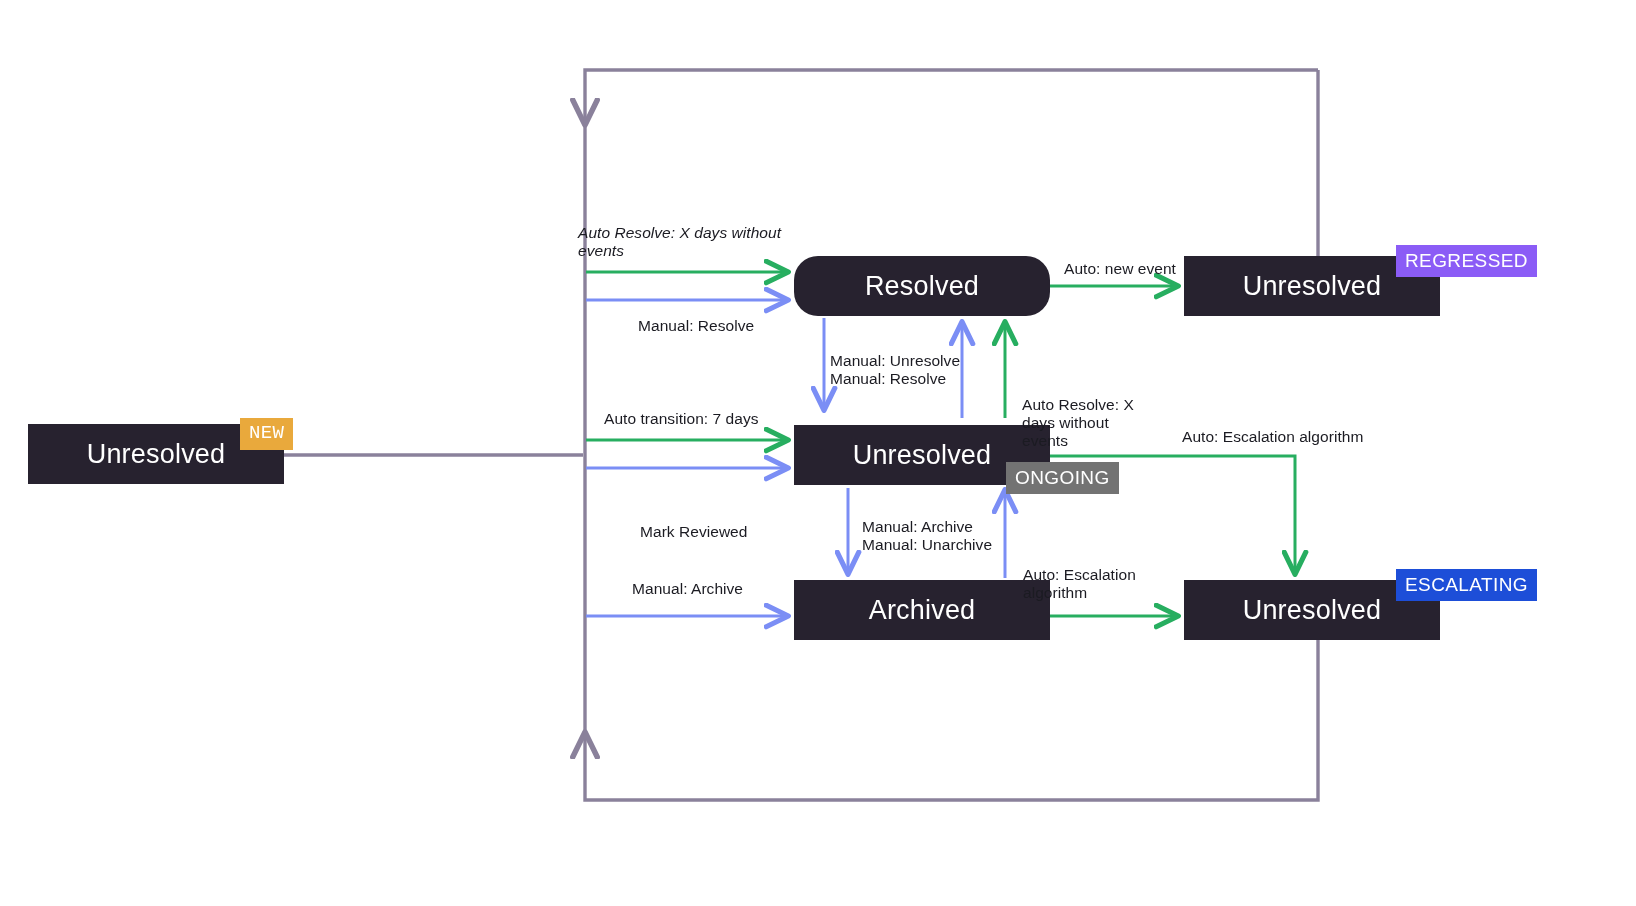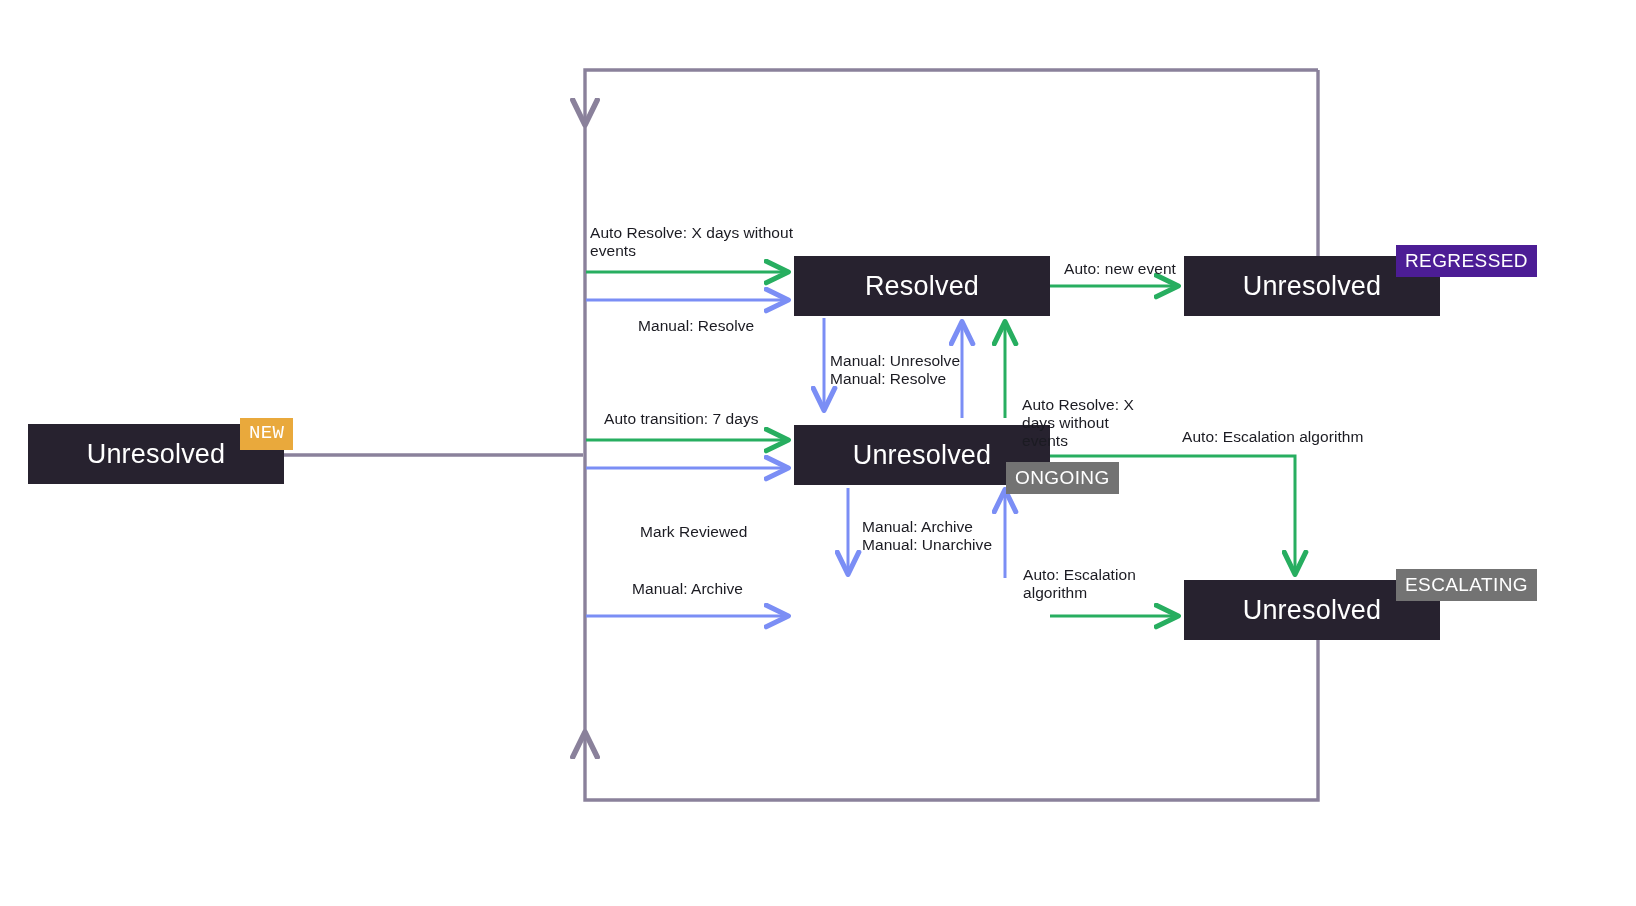--- a/index.html
+++ b/index.html
@@ -42,22 +42,22 @@
     color: #FFFFFF;
     font-size: 19px;
     line-height: 1;
     padding: 6px 9px 7px 9px;
     box-sizing: border-box;
     letter-spacing: 0.4px;
     white-space: nowrap;
   }
   .badge-new      { background: #E9A93C; font-family: Liberation Mono, monospace; }
   .badge-ongoing  { background: #737373; margin-top: 48px; }
-  .badge-regressed{ background: #4c1d95; }
-  .badge-escalating{ background: #737373; }
+  .badge-regressed{ background: #8b5cf6; }
+  .badge-escalating{ background: #1d4ed8; }
   .elabel {
     position: absolute;
     color: #1B1B22;
     font-size: 15.5px;
     line-height: 18px;
     white-space: pre;
     letter-spacing: 0.05px;
   }
 </style>
 </head>
@@ -108,46 +108,49 @@
       <path d="M962,418 L962,324" marker-end="url(#ah-blue)"></path>
       <path d="M848,488 L848,572" marker-end="url(#ah-blue)"></path>
       <path d="M1005,578 L1005,492" marker-end="url(#ah-blue)"></path>
     </g>
   </svg>
 
   <div class="node" style="left:28px;top:424px;width:256px;height:60px;">
     <span>Unresolved</span>
   </div>
 
-  <div class="node" style="left:794px;top:256px;width:256px;height:60px;">
+  <div class="node" style="left:794px;top:256px;width:256px;height:60px;border-radius:24px;">
     <span>Resolved</span>
   </div>
 
   <div class="node" style="left:794px;top:425px;width:256px;height:60px;">
     <span>Unresolved</span>
   </div>
 
+  <div class="node" style="left:794px;top:580px;width:256px;height:60px;">
+    <span>Archived</span>
+  </div>
 
   <div class="node" style="left:1184px;top:256px;width:256px;height:60px;">
     <span>Unresolved</span>
   </div>
 
   <div class="node" style="left:1184px;top:580px;width:256px;height:60px;">
     <span>Unresolved</span>
   </div>
 
   <div class="badge badge-new" style="left:240px;top:418px;">NEW</div>
 
   <div class="badge badge-ongoing" style="left:1006px;top:414px;">ONGOING</div>
 
   <div class="badge badge-regressed" style="left:1396px;top:245px;">REGRESSED</div>
 
   <div class="badge badge-escalating" style="left:1396px;top:569px;">ESCALATING</div>
 
-  <div class="elabel" style="left:590px;top:224px;">Auto Resolve: X days without
+  <div class="elabel" style="left:578px;top:224px;font-style:italic;">Auto Resolve: X days without
 events</div>
 
   <div class="elabel" style="left:638px;top:317px;">Manual: Resolve</div>
 
   <div class="elabel" style="left:1064px;top:260px;">Auto: new event</div>
 
   <div class="elabel" style="left:830px;top:352px;">Manual: Unresolve
 Manual: Resolve</div>
 
   <div class="elabel" style="left:1022px;top:352px;margin-top:44px;">Auto Resolve: X

